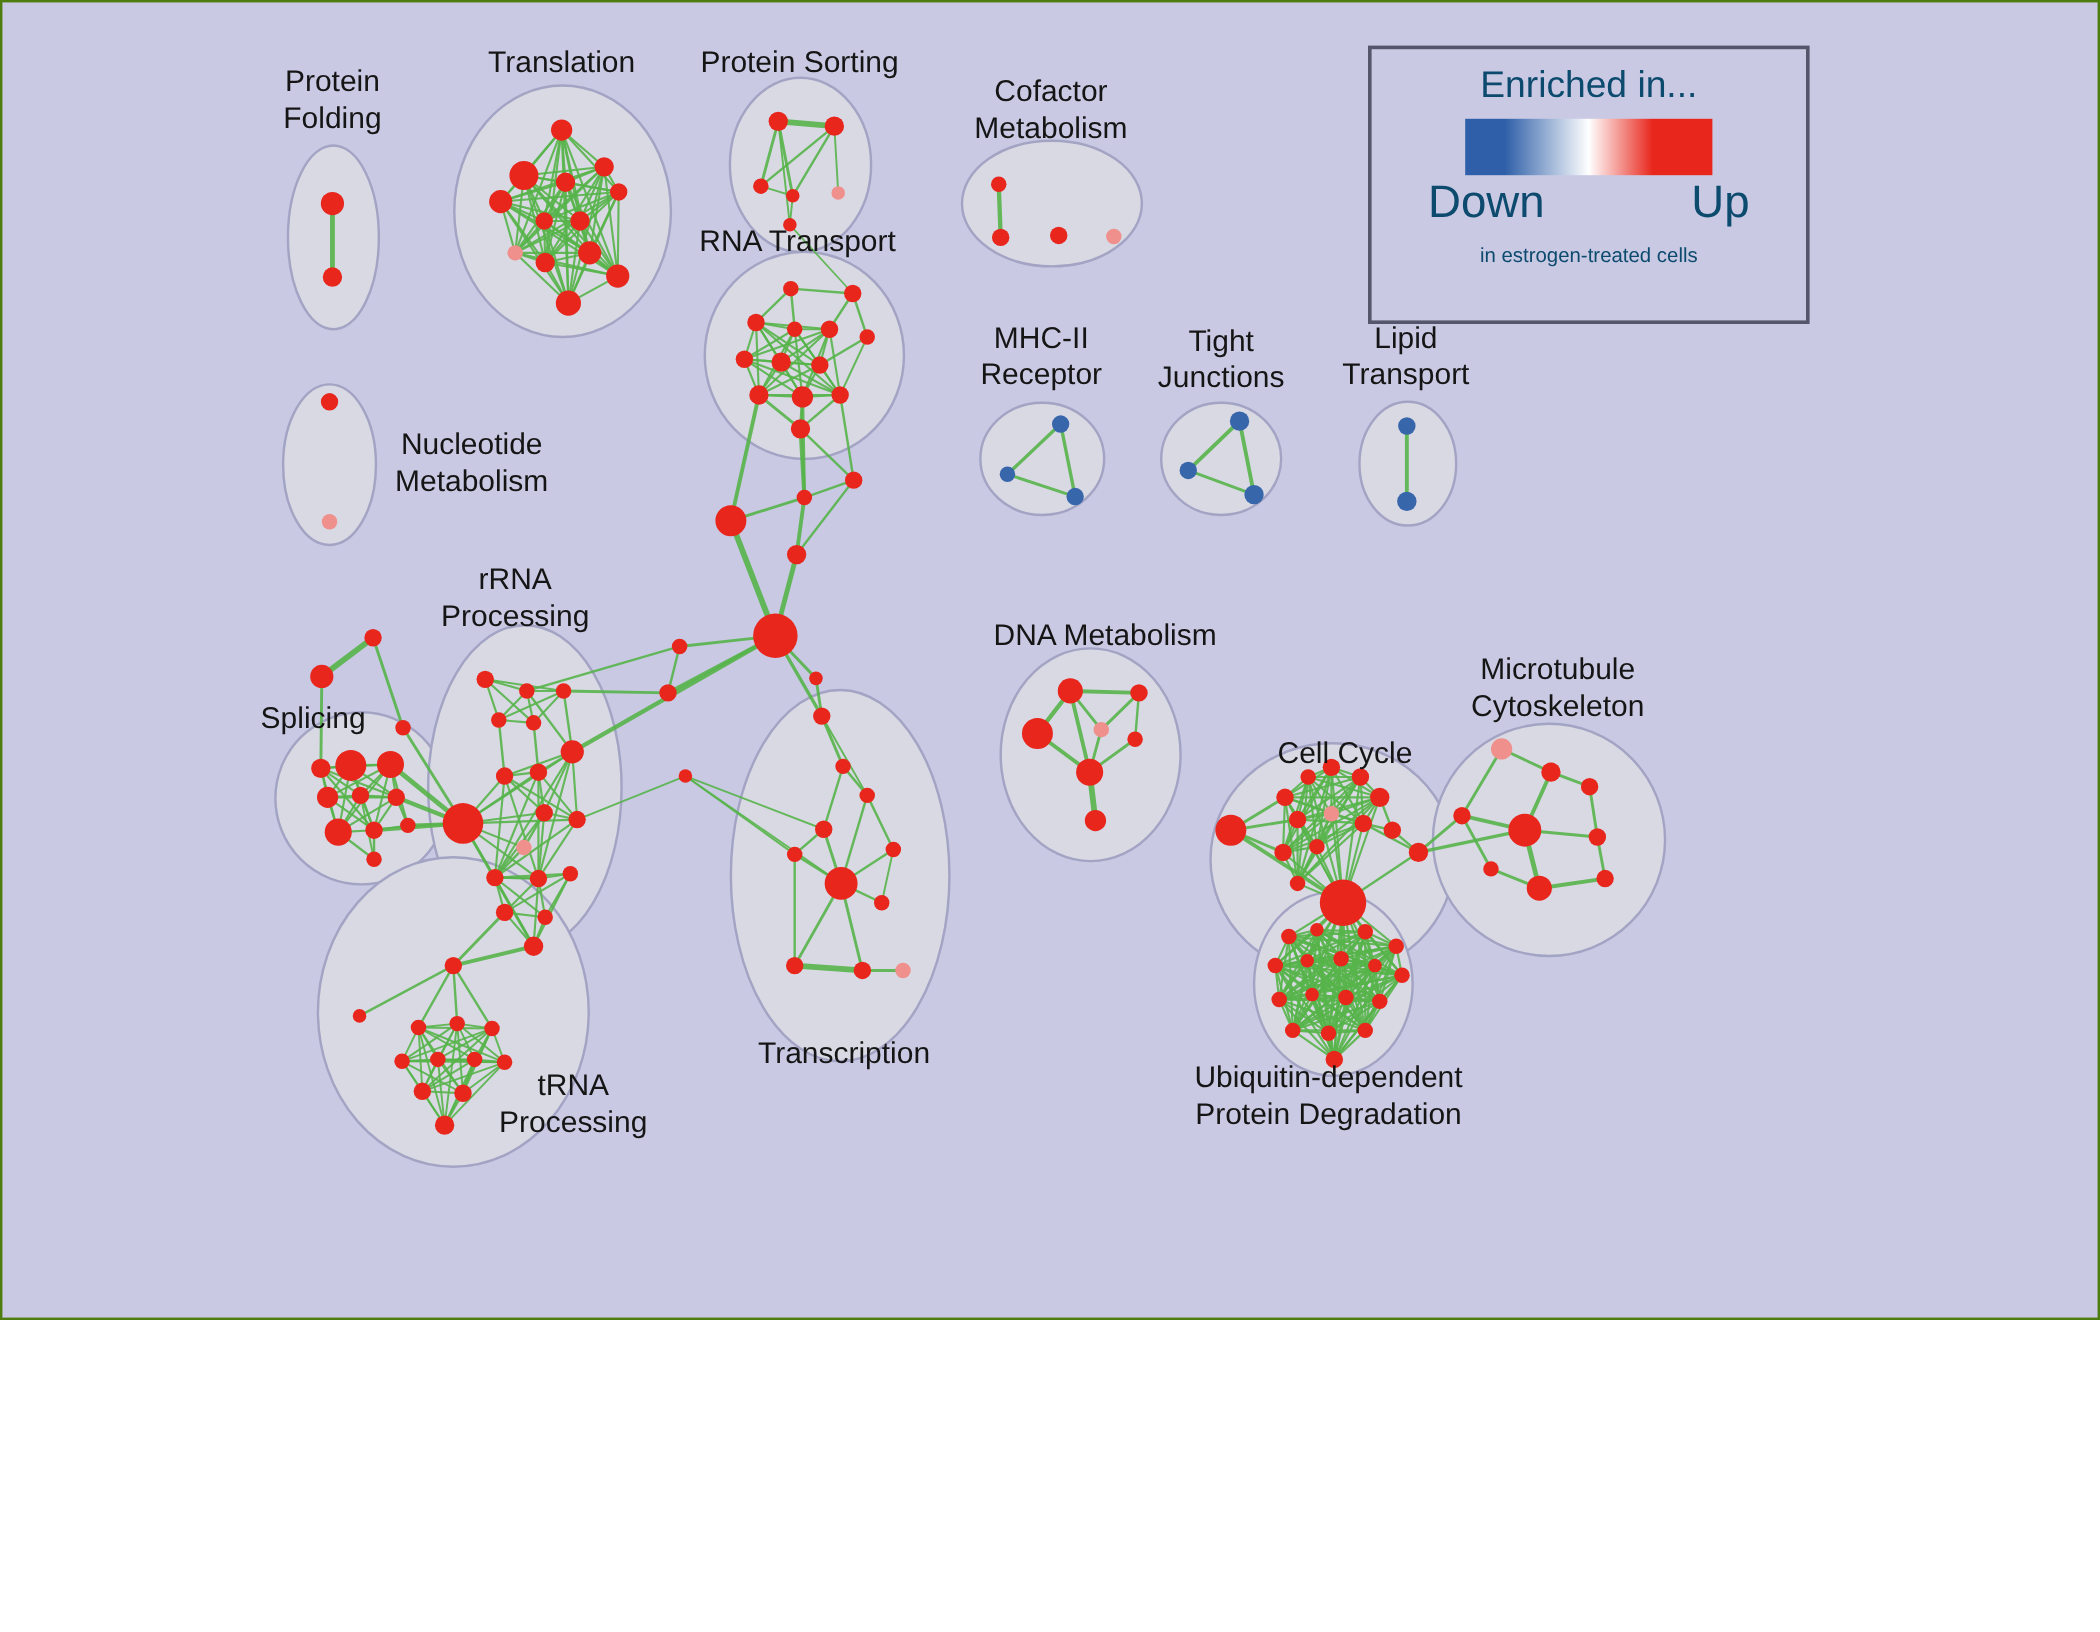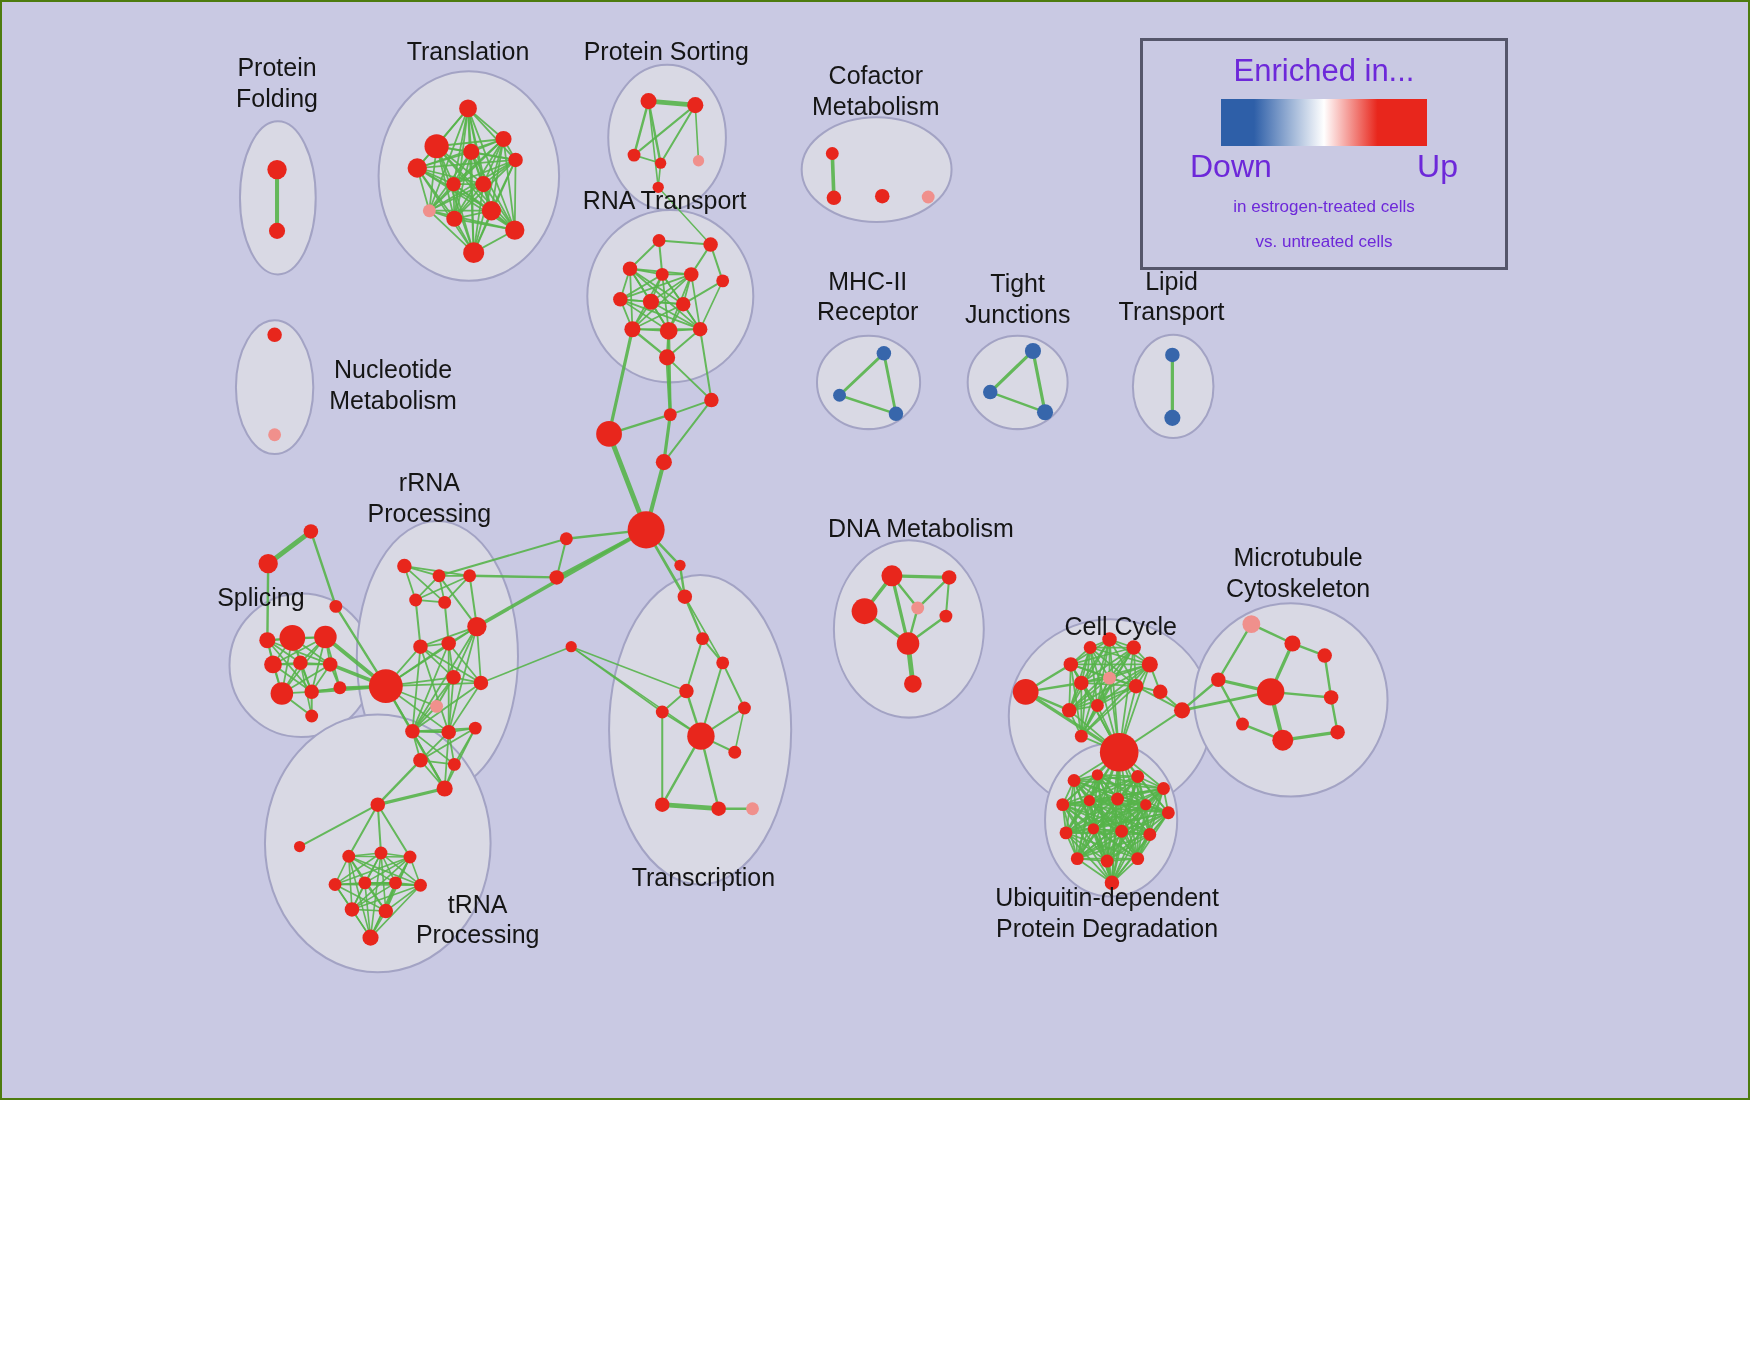--- a/index.html
+++ b/index.html
@@ -1,22 +1,22 @@
 <!DOCTYPE html>
 <html><head>
 <meta charset="utf-8">
 <style>
   html,body{margin:0;padding:0;background:#ffffff;font-family:"Liberation Sans",sans-serif;}
   .stage{position:relative;width:1750px;height:1100px;background:#c9c9e3;border:2px solid #4d7c0f;box-sizing:border-box;overflow:hidden;}
   #network-svg{position:absolute;left:0;top:0;width:100%;height:100%;}
   #network-svg text{font-family:"Liberation Sans",sans-serif;font-size:31px;fill:#151515;}
-  .legend{position:absolute;left:1138px;top:36px;width:368px;height:232px;border:3px solid #55566b;box-sizing:border-box;text-align:center;color:#6d28d9;background:#c9c9e3;}
+  .legend{position:absolute;left:1138px;top:36px;width:368px;height:232px;border:3px solid #55566b;box-sizing:border-box;text-align:center;color:#0c4a6e;background:#c9c9e3;}
   .legend-title{font-size:31px;margin-top:12px;}
   .legend-bar{width:206px;height:47px;margin:10px auto 2px;}
-  .legend-ends{display:flex;justify-content:space-between;width:268px;margin:2px auto 4px;font-size:32px;gap:32px;}
+  .legend-ends{display:flex;justify-content:space-between;width:268px;margin:2px auto 4px;font-size:38px;gap:32px;}
   .legend-sub{font-size:17px;line-height:35px;}
 </style>
 </head>
 <body>
 
 <div class="stage">
   <svg id="network-svg" viewBox="0 0 1750 1360">
       <g>
         <ellipse cx="134" cy="243" rx="47" ry="95" fill="#d9d9e4" stroke="#a3a3c4" stroke-width="2.5"></ellipse>
         <ellipse cx="371" cy="216" rx="112" ry="130" fill="#d9d9e4" stroke="#a3a3c4" stroke-width="2.5"></ellipse>
@@ -821,15 +821,14 @@
     </svg>
 
   <div class="legend">
     <div class="legend-title">Enriched in...</div>
     <div class="legend-bar" id="legend-bar" style="background: linear-gradient(90deg, rgb(46, 95, 168) 0%, rgb(46, 95, 168) 16%, rgb(255, 255, 255) 50%, rgb(232, 38, 28) 76%, rgb(232, 38, 28) 100%);"></div>
     <div class="legend-ends">
       <span>Down</span>
       <span>Up</span>
     </div>
     <div class="legend-sub">in estrogen-treated cells</div>
-    <div class="legend-sub">vs. untreated cells</div>
   </div>
 </div>
 
 </body></html>

